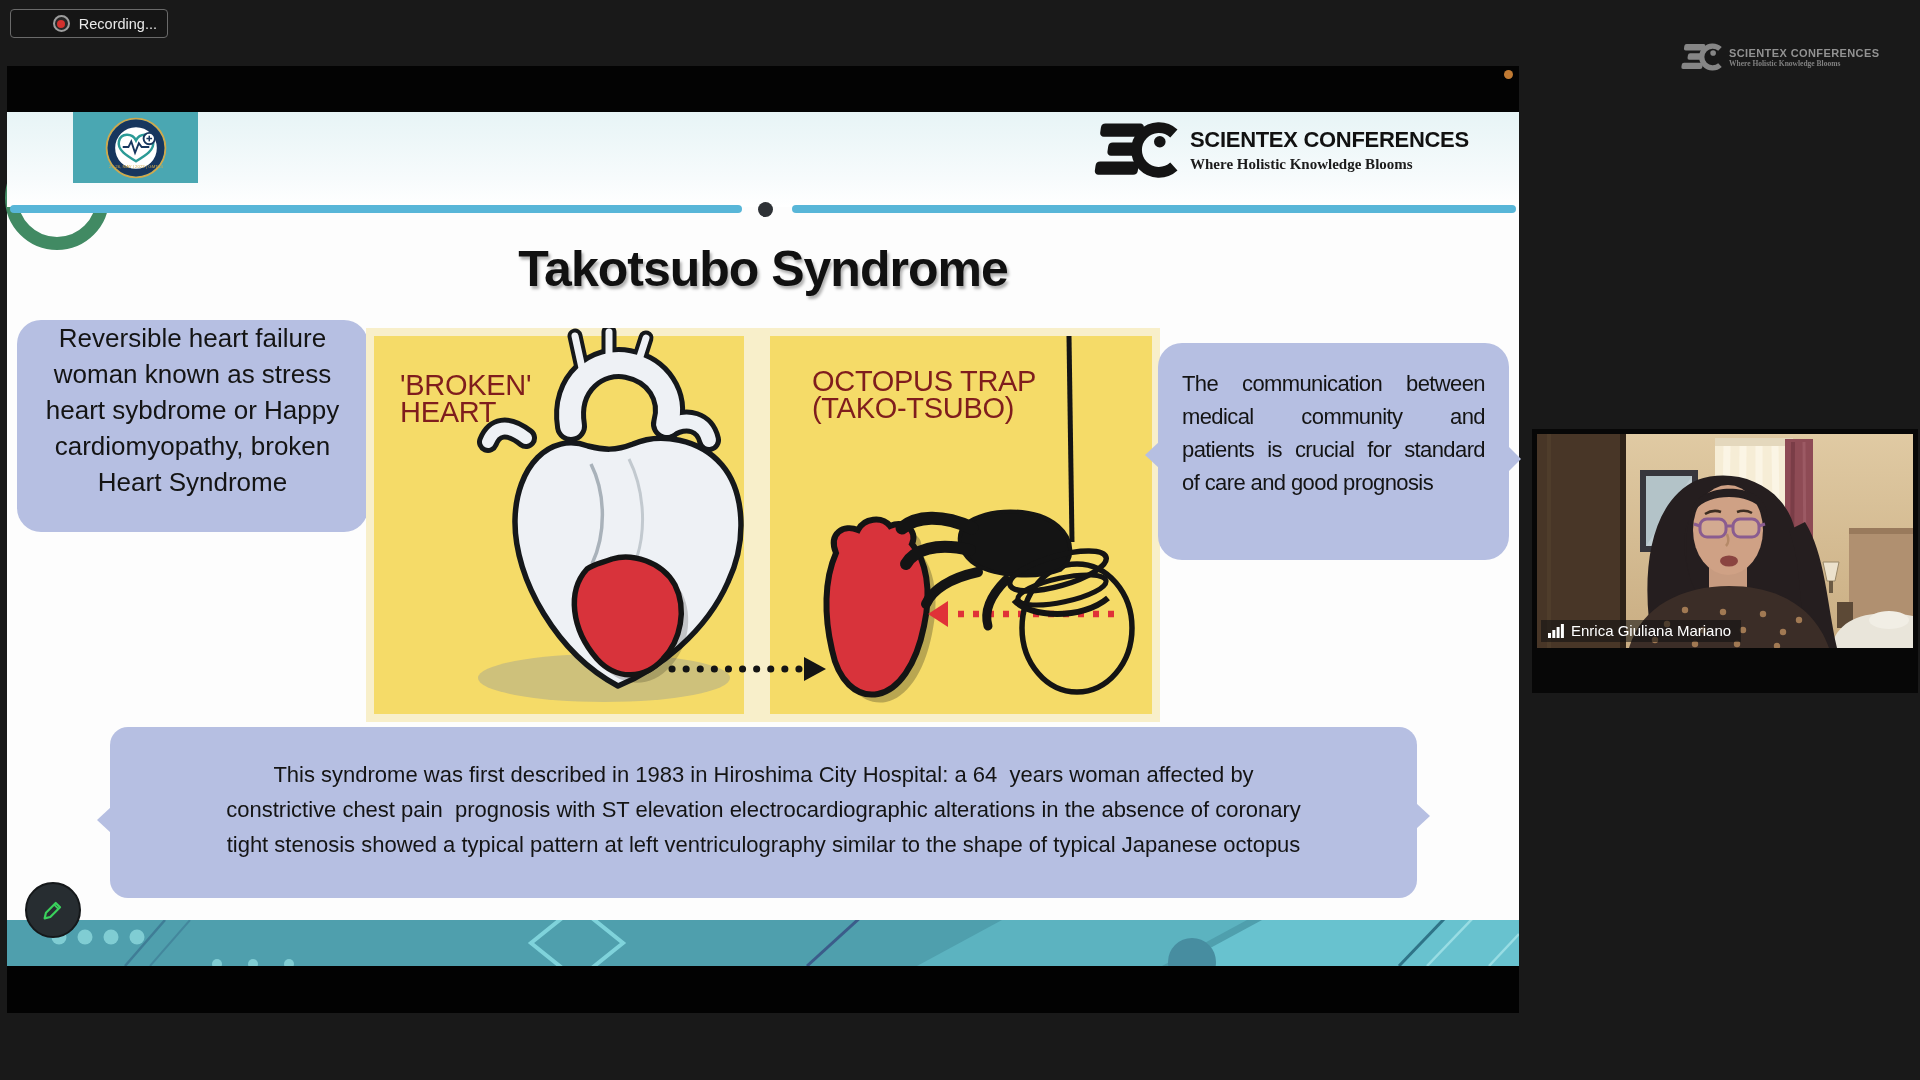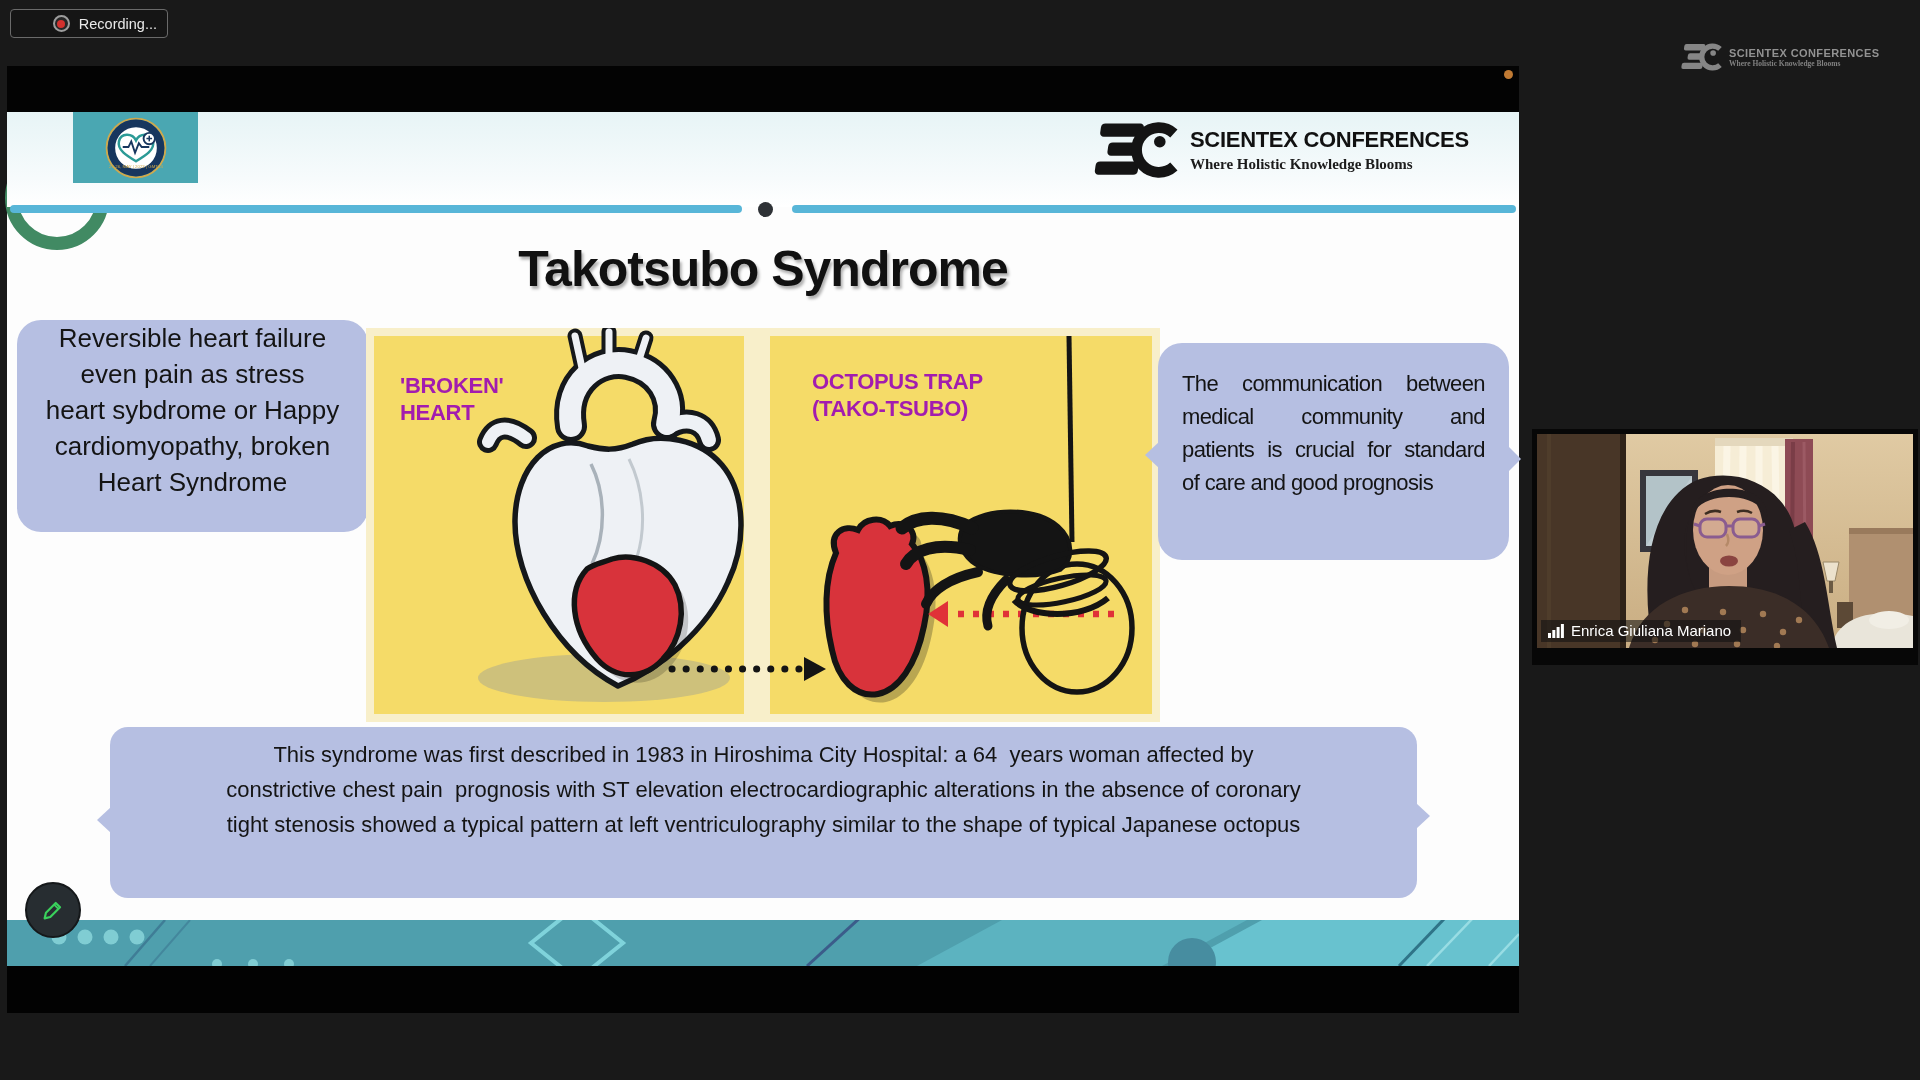--- a/index.html
+++ b/index.html
@@ -55,48 +55,48 @@
 
   .bubble-right { left:1151px; top:277px; width:351px; height:217px; padding:24px 24px 0 24px;
     font-size:22px; line-height:33px; letter-spacing:-.6px; }
   .bubble-right .jline { text-align:justify; text-align-last:justify; white-space:pre; }
   .bubble-right .jline:last-child { text-align-last:left; }
   .bubble-right::before { content:""; position:absolute; left:-13px; top:98px;
     border-top:14px solid transparent; border-bottom:14px solid transparent; border-right:15px solid #b6bfe2; }
   .bubble-right::after { content:""; position:absolute; right:-12px; top:102px;
     border-top:14px solid transparent; border-bottom:14px solid transparent; border-left:14px solid #b6bfe2; }
 
-  .bottom-box { left:103px; top:661px; width:1307px; height:171px; padding-top:10px;
+  .bottom-box { left:103px; top:661px; width:1307px; height:171px; padding-top:30px;
     text-align:center; font-size:22px; line-height:35px; border-radius:18px; }
   .bottom-box .cline { white-space:pre; }
   .bottom-box::before { content:""; position:absolute; left:-13px; top:80px;
     border-top:13px solid transparent; border-bottom:13px solid transparent; border-right:14px solid #b6bfe2; }
   .bottom-box::after { content:""; position:absolute; right:-13px; top:76px;
     border-top:13px solid transparent; border-bottom:13px solid transparent; border-left:14px solid #b6bfe2; }
 
   
   .figure { position:absolute; left:359px; top:262px; width:794px; height:394px; background:#f8efca; z-index:2; }
   .panel { position:absolute; top:8px; height:378px; background:#f5db68; }
   .panel-left { left:8px; width:370px; }
   .panel-right { left:404px; width:382px; }
   .figure svg.figure-art { position:absolute; left:0; top:0; }
-  .fig-label { position:absolute; color:#a21caf; font-weight:bold; font-size:22px; line-height:27px; letter-spacing:-.3px; z-index:3; }
+  .fig-label { position:absolute; color:#7f1d1d; font-weight:normal; font-size:29px; line-height:27px; letter-spacing:-.3px; z-index:3; }
   .label-broken { left:34px; top:44px; }
   .label-octopus { left:446px; top:40px; }
 
   
   .pencil-btn { position:absolute; left:18px; top:816px; width:56px; height:56px; border-radius:50%;
     background:#272d31; border:2px solid #15181a; z-index:5; display:flex; align-items:center; justify-content:center; }
 
   
   .slide-footer { position:absolute; left:0; top:854px; width:1512px; height:46px; overflow:hidden; z-index:4; }
   .slide-bottombar { position:absolute; left:0; top:900px; width:1512px; height:47px; background:#020202; z-index:4; }
 
   
-  .video-tile { position:absolute; left:1532px; top:429px; width:386px; height:236px;
+  .video-tile { position:absolute; left:1532px; top:429px; width:386px; height:264px;
     background:#070707; padding:5px; }
   .video-inner { position:relative; width:376px; height:214px; overflow:hidden; background:#222; }
   .name-tag { position:absolute; left:4px; bottom:6px; background:rgba(18,18,18,.58);
     display:flex; align-items:center; gap:7px; padding:2px 10px 3px 7px; }
   .name-tag .nm { color:#fff; font-size:15px; }
 </style>
 </head>
 <body>
 
 <div class="rec-pill">
@@ -161,21 +161,21 @@
   </div>
 
   <div class="divider-left"></div>
   <div class="divider-dot"></div>
   <div class="divider-right"></div>
 
   <div class="slide-title">Takotsubo Syndrome</div>
 
   <div class="bubble bubble-left">
     <div>Reversible heart failure</div>
-    <div>even pain as stress</div>
+    <div>woman known as stress</div>
     <div>heart sybdrome or Happy</div>
     <div>cardiomyopathy, broken</div>
     <div>Heart Syndrome</div>
   </div>
 
   <div class="figure">
     <div class="panel panel-left"></div>
     <div class="panel panel-right"></div>
 
     <svg class="figure-art" width="794" height="394" viewBox="0 0 794 394">

